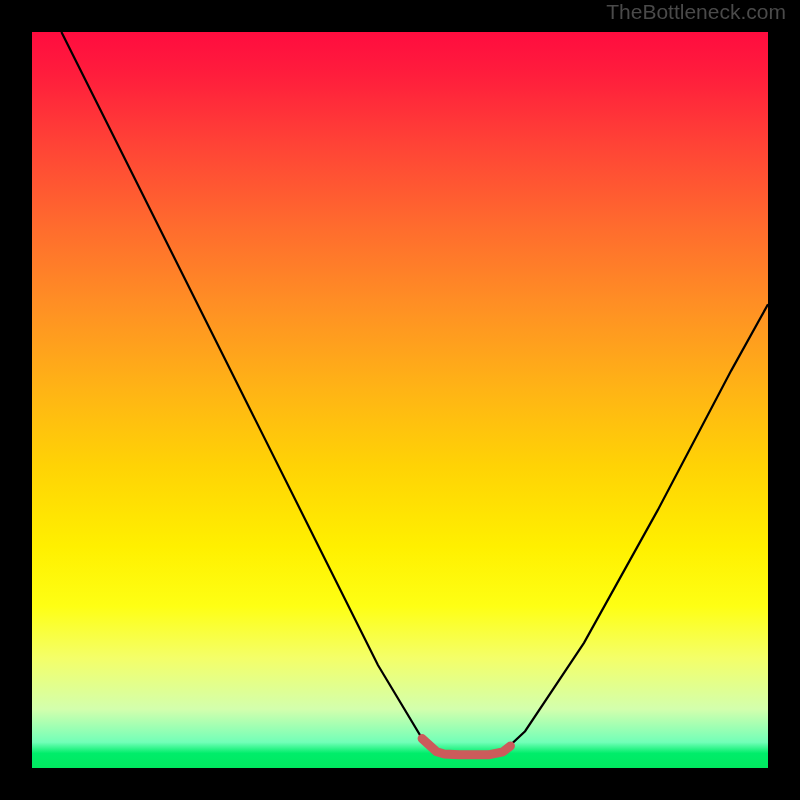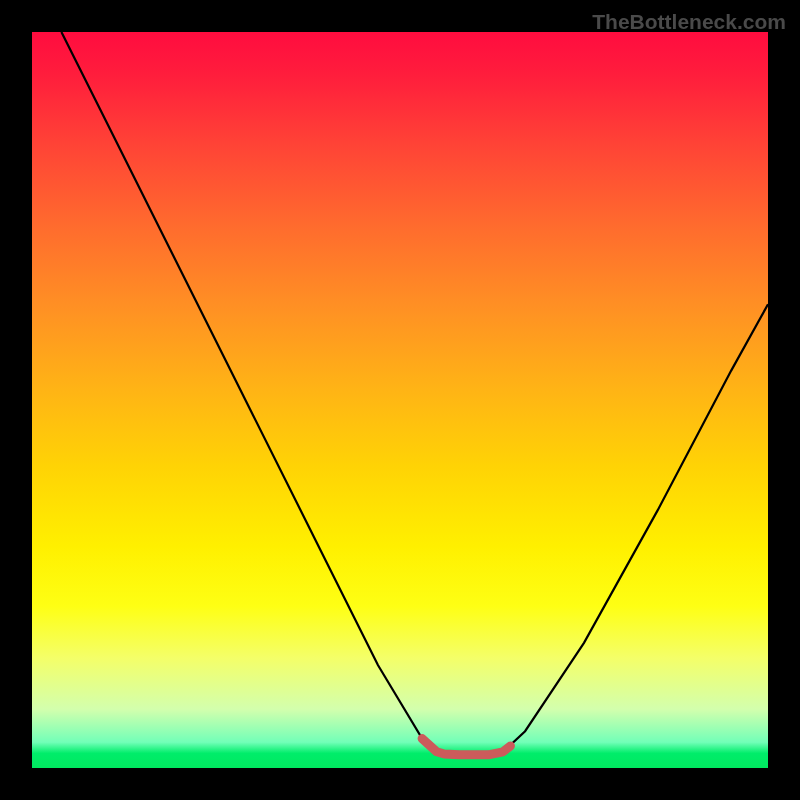--- a/index.html
+++ b/index.html
@@ -6,25 +6,25 @@
   body {
     width: 800px;
     height: 800px;
     background: #000;
     position: relative;
     font-family: Arial, sans-serif;
     overflow: hidden;
   }
   .watermark {
     position: absolute;
-    top: 10px;
+    top: 0;
     right: 14px;
     color: #4a4a4a;
     font-size: 21px;
-    font-weight: bold;
+    font-weight: normal;
     z-index: 10;
   }
   .plot-area {
     position: absolute;
     left: 32px;
     top: 32px;
     width: 736px;
     height: 736px;
     background: linear-gradient(to bottom,
       #ff0c3f 0%,

